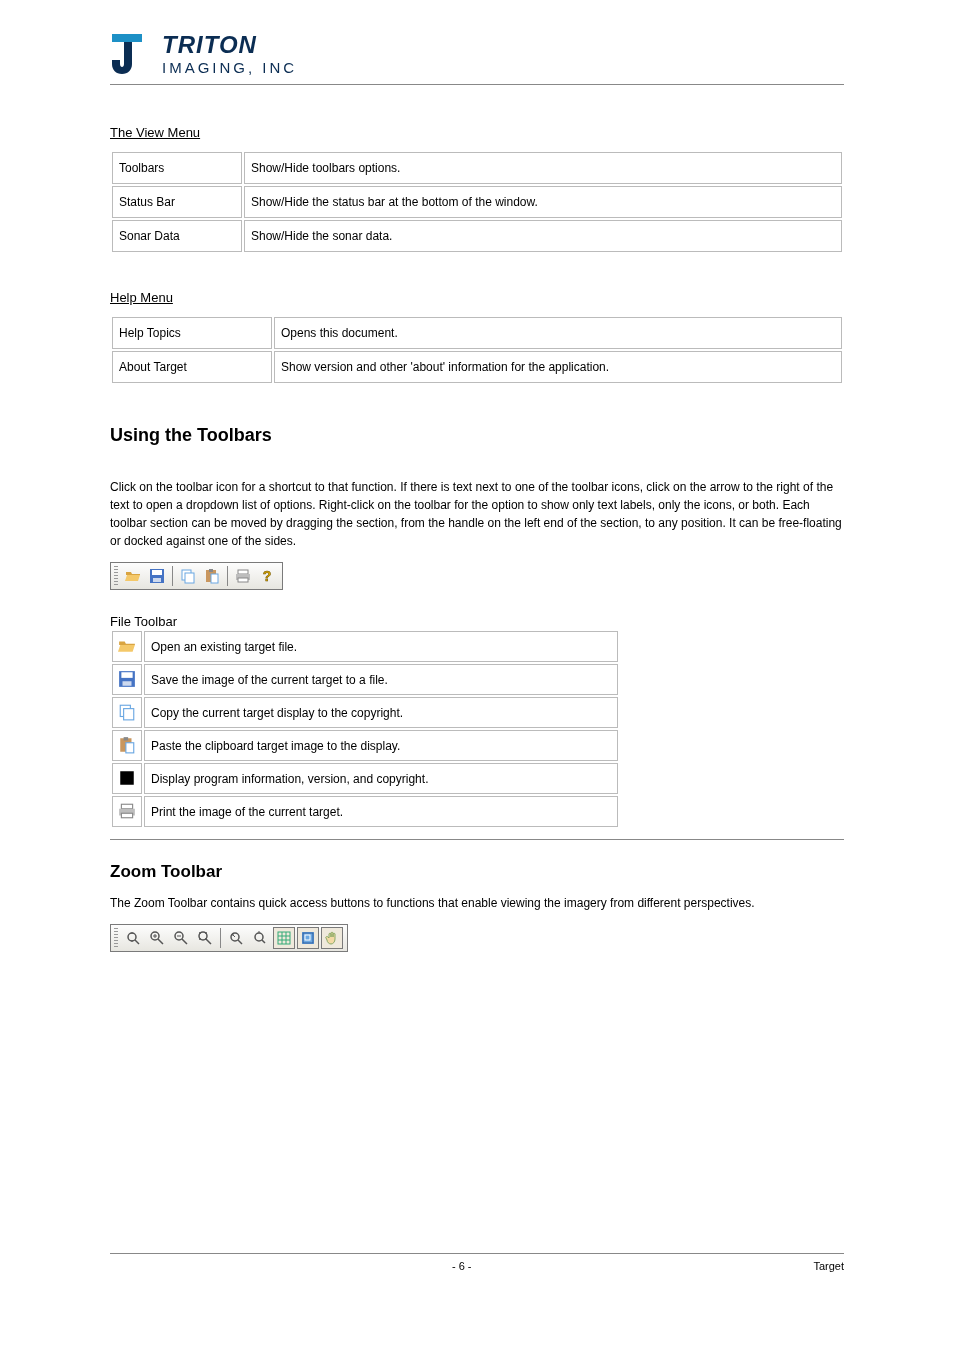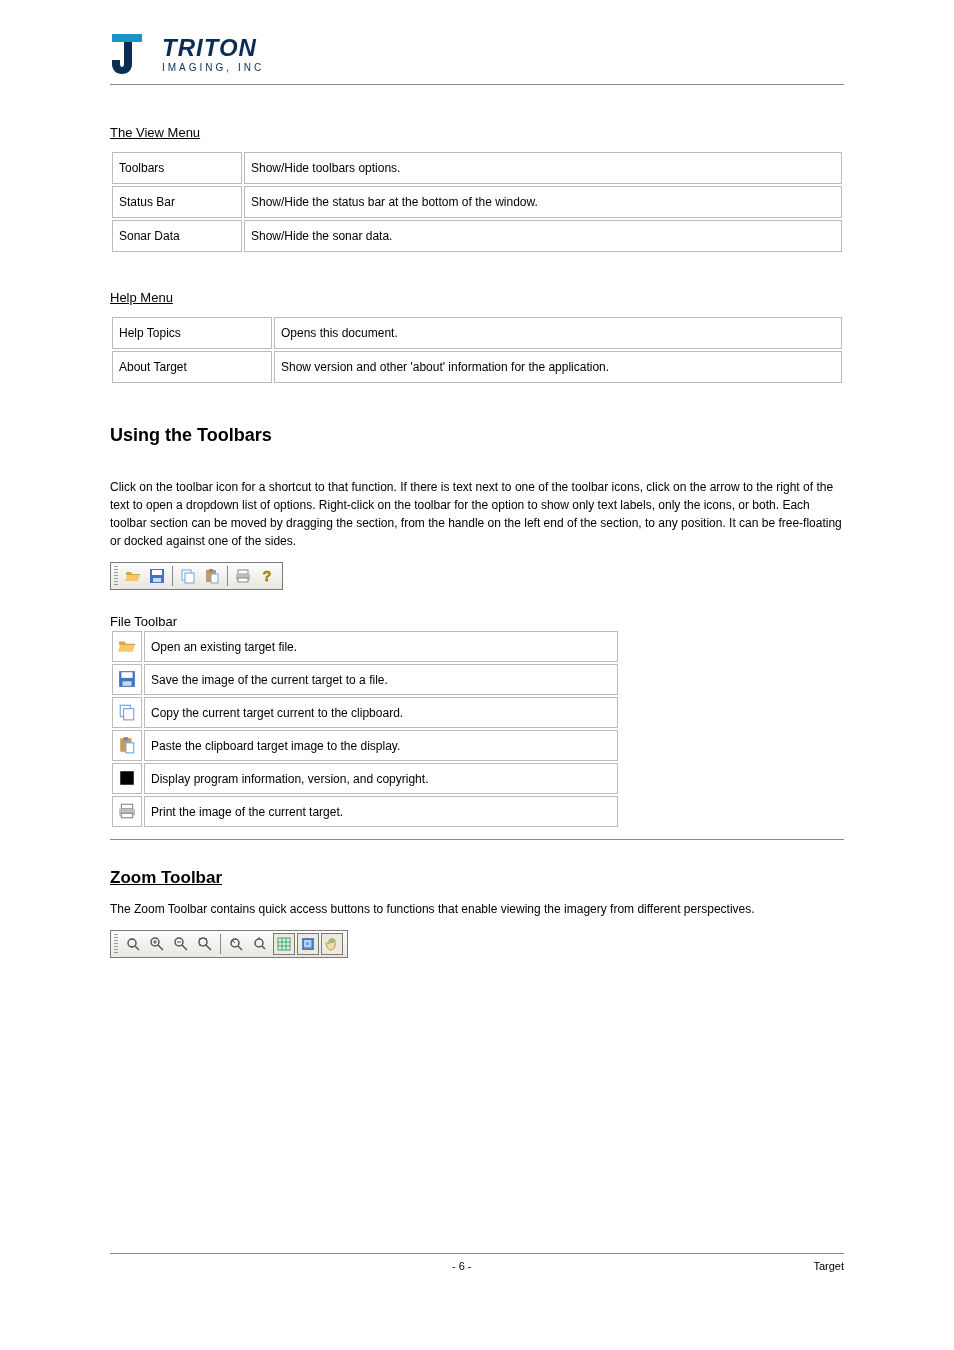--- a/index.html
+++ b/index.html
@@ -29,21 +29,21 @@
     }
     .logo-company {
       font-weight: 900;
       font-size: 24px;
       color: #0b2d53;
       letter-spacing: 1px;
       line-height: 1;
       font-style: italic;
     }
     .logo-sub {
-      font-size: 10px;
+      font-size: 15px;
       color: #0b2d53;
       letter-spacing: 3px;
       margin-top: 2px;
     }
     hr.line {
       border: none;
       border-top: 1px solid #888;
       margin: 0;
     }
     hr.thinline {
@@ -147,22 +147,21 @@
     .ic {
       width: 22px;
       height: 22px;
       display: inline-flex;
       align-items: center;
       justify-content: center;
     }
     .subsection {
       font-size: 17px;
       font-weight: bold;
-      margin-top: 28px;
-      text-decoration: underline;
+      margin-top: 22px;
     }
     .subdesc {
       font-size: 12px;
       margin-top: 12px;
       line-height: 1.5;
     }
     .footer {
       position: absolute;
       bottom: 78px;
       left: 110px;
@@ -296,21 +295,21 @@
       </span></td>
       <td>Save the image of the current target to a file.</td>
     </tr>
     <tr>
       <td class="iconcell"><span class="ic">
         <svg width="18" height="18" viewBox="0 0 16 16">
                 <rect x="2" y="2" width="9" height="10" fill="#fff" stroke="#6aa7e2"></rect>
                 <rect x="5" y="5" width="9" height="10" fill="#fff" stroke="#6aa7e2"></rect>
               </svg>
       </span></td>
-      <td>Copy the current target current to the clipboard.</td>
+      <td>Copy the current target display to the copyright.</td>
     </tr>
     <tr>
       <td class="iconcell"><span class="ic">
         <svg width="18" height="18" viewBox="0 0 16 16">
                 <rect x="2" y="2" width="10" height="12" fill="#c9975f"></rect>
                 <rect x="5" y="1" width="4" height="3" fill="#888"></rect>
                 <rect x="7" y="6" width="7" height="9" fill="#fff" stroke="#6aa7e2"></rect>
               </svg>
       </span></td>
       <td>Paste the clipboard target image to the display.</td>

